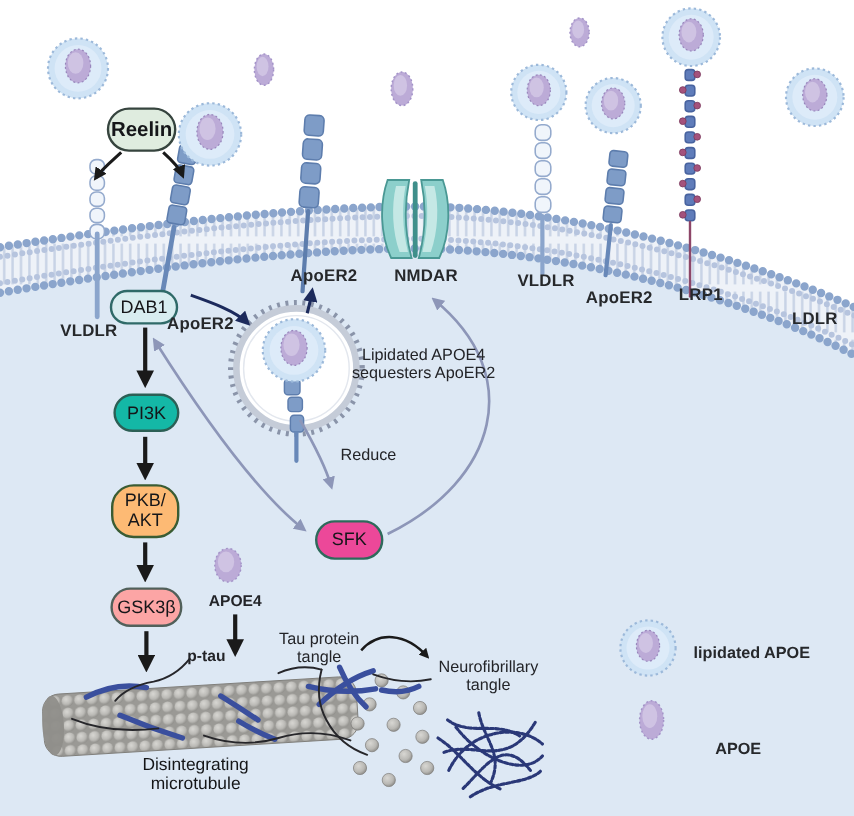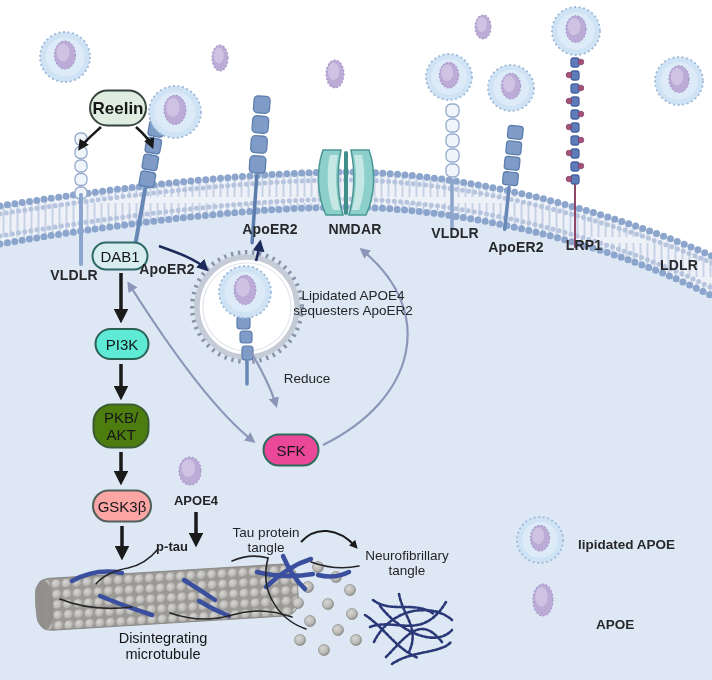--- a/index.html
+++ b/index.html
@@ -12,22 +12,22 @@
   .bold{font-weight:700;}
   .small{font-size:13px;}
   .mtlab{font-size:14.5px;font-weight:400;text-align:center;color:#141517;}
   .leglab{position:absolute;transform:translate(0,-50%);font-size:13.5px;font-weight:700;color:#26282b;}
   .pill{position:absolute;transform:translate(-50%,-50%);display:flex;flex-direction:column;
         align-items:center;justify-content:center;text-align:center;background:#e7ece7;
         border:2px solid #51605a;border-radius:17px;font-size:15px;font-weight:500;color:#151619;}
   #reelin{width:54px;height:33px;border-radius:19px;background:#dfecdf;border:2.5px solid #36443e;
           font-size:17px;font-weight:700;}
   #dab1{width:53px;height:25px;background:#d8edf0;border-color:#2f6a68;border-radius:15px;}
-  #pi3k{width:51px;height:28px;background:#5eead4;border-color:#2c5f55;}
-  #pkb{width:53px;height:41px;background:#4d7c0f;border-color:#3a5c33;border-radius:19px;line-height:1.1;}
+  #pi3k{width:51px;height:28px;background:#14b8a6;border-color:#2c5f55;}
+  #pkb{width:53px;height:41px;background:#fdba74;border-color:#3a5c33;border-radius:19px;line-height:1.1;}
   #gsk3b{width:56px;height:29px;background:#fca5a5;border-color:#51605a;}
   #sfk{width:53px;height:29px;background:#ec4899;border-color:#2e6a5b;}
 </style>
 </head>
 <body>
 
 <div class="stage">
 
 <svg class="art" width="712" height="680" viewBox="0 0 712 680">
   <defs>

